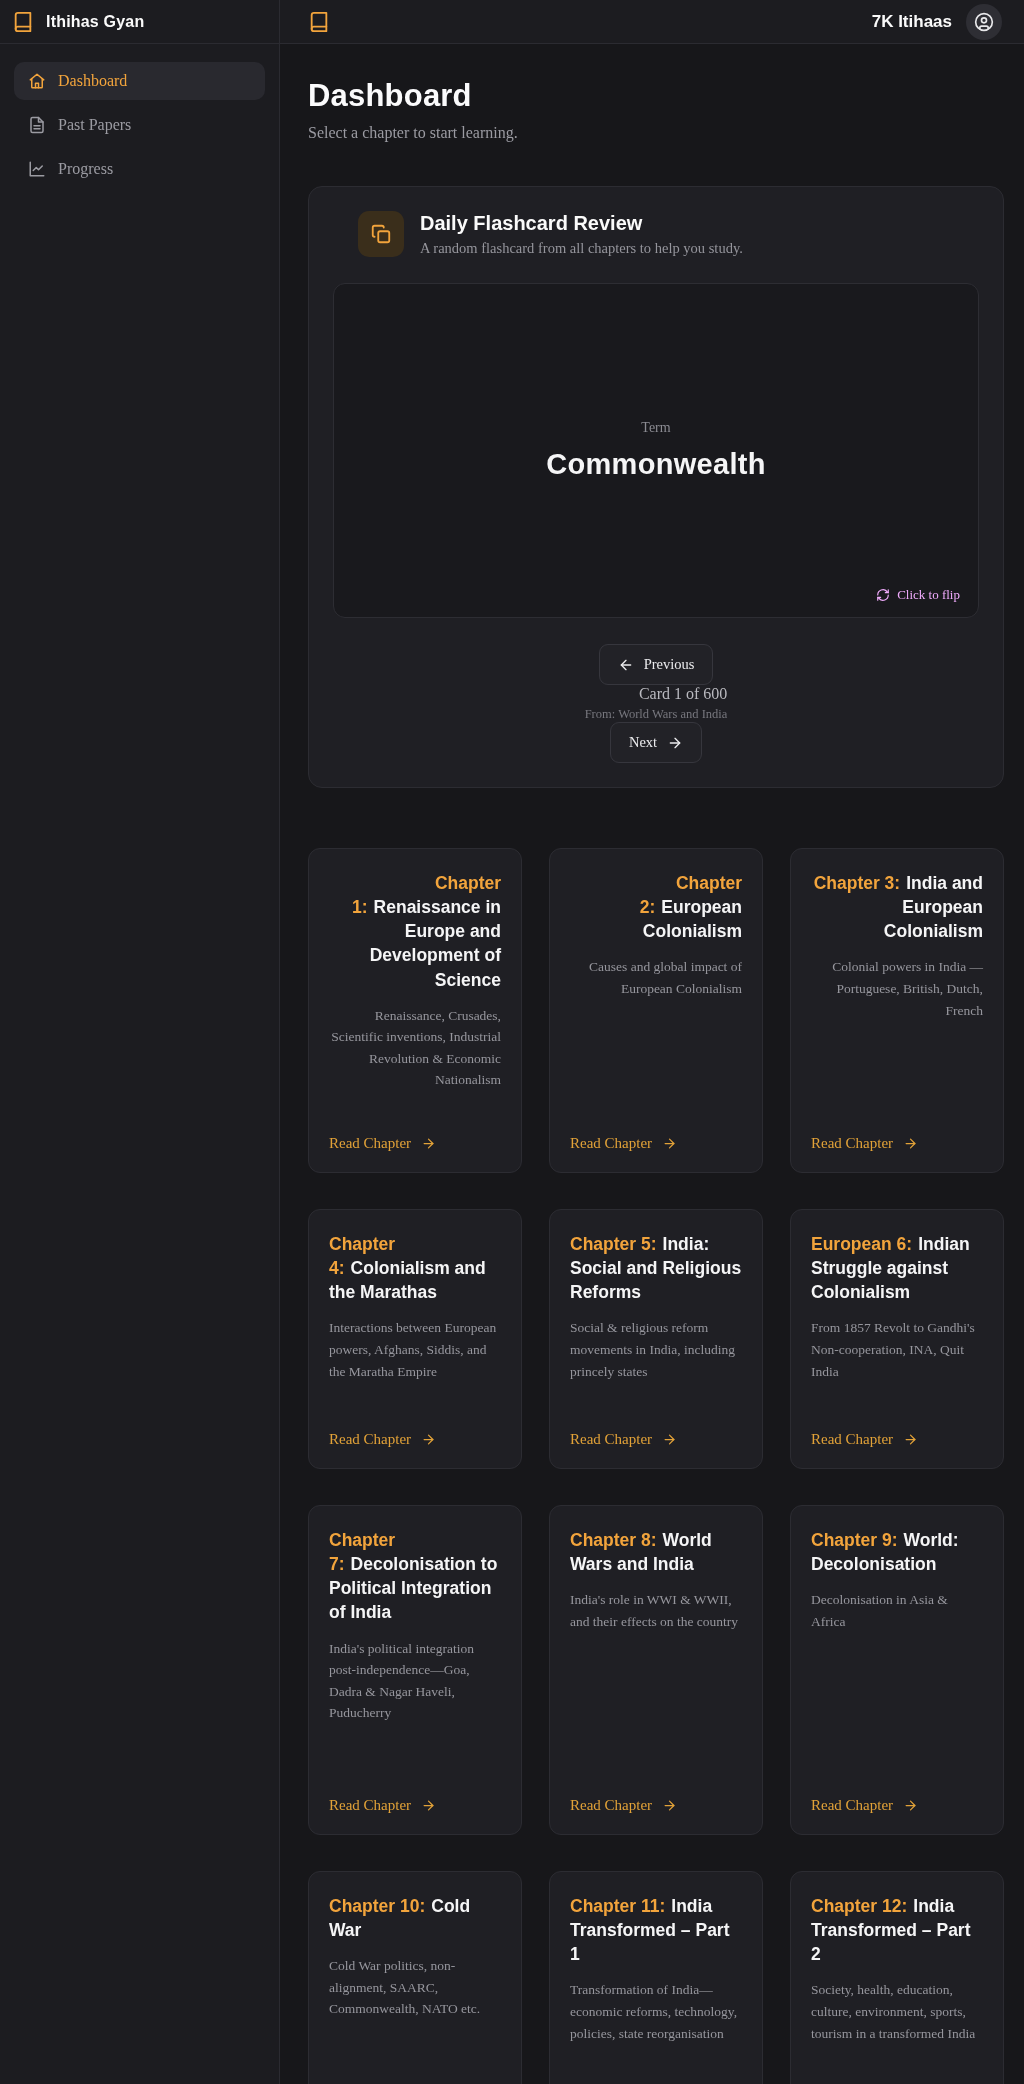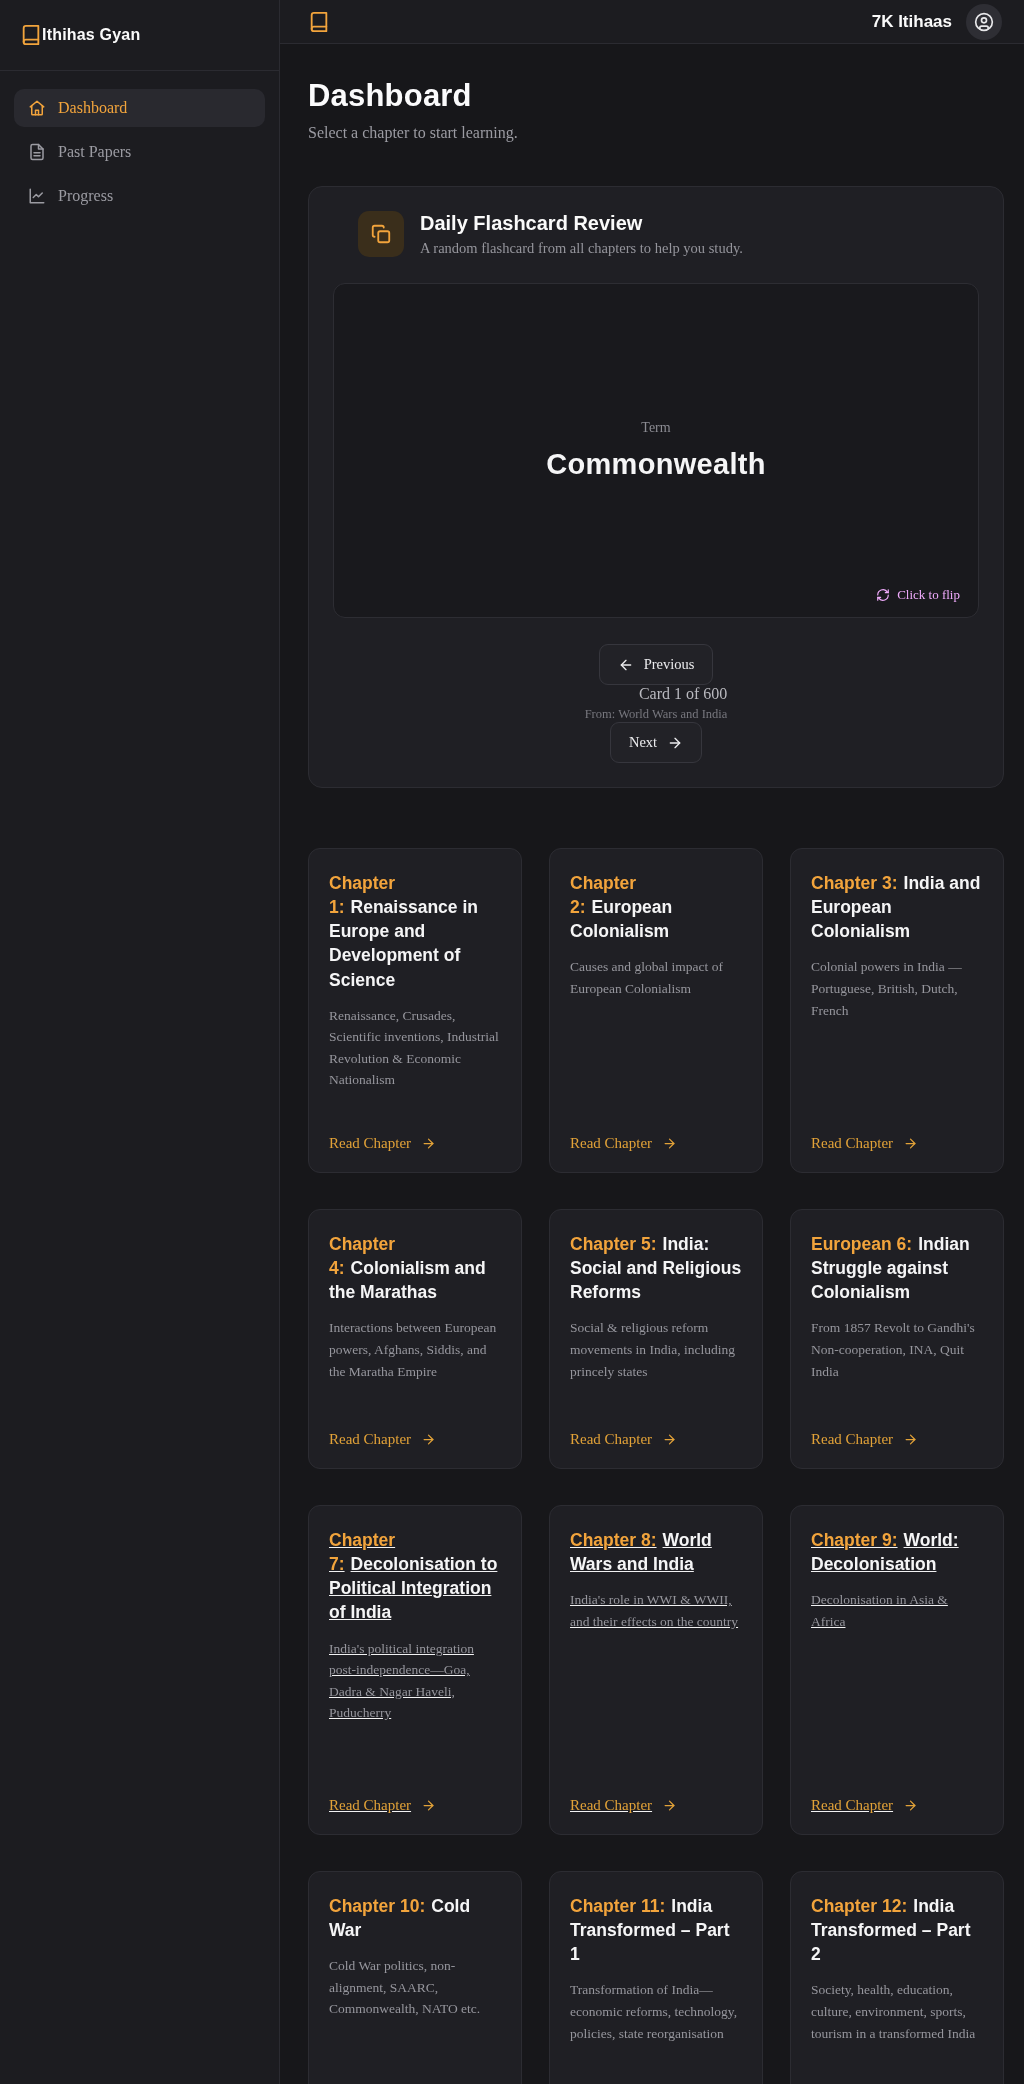--- a/index.html
+++ b/index.html
@@ -2,21 +2,21 @@
 <html><head>
 <meta charset="utf-8">
 <style>
   * { margin:0; padding:0; box-sizing:border-box; }
   html,body { background:#101013; }
   body { width:1024px; font-family:"Liberation Sans", sans-serif; color:#f2f2f3; }
   .app { display:flex; width:1024px; min-height:2084px; background:#17171a; }
 
   
   .sidebar { width:280px; flex:0 0 280px; background:#1c1c20; border-right:1px solid #2b2b31; display:flex; flex-direction:column; }
-  .brand { height:71px; display:flex; align-items:center; padding:0 20px; border-bottom:1px solid #2b2b31; }
+  .brand { height:44px; display:flex; align-items:center; gap:12px; padding:0 12px; border-bottom:1px solid #2b2b31; }
   .brand-name { font-weight:bold; font-size:16px; letter-spacing:.2px; color:#fafafa; }
   .nav { padding:18px 14px; display:flex; flex-direction:column; gap:6px; }
   .nav-item { display:flex; align-items:center; gap:12px; padding:10px 14px; border-radius:10px;
               font-family:"Liberation Serif", serif; font-size:16px; color:#9b9ba2; cursor:pointer; }
   .nav-item.active { background:#29292f; color:#f2a43c; }
   .nav-item .icn { display:flex; }
 
   
   .main-col { flex:1 1 auto; display:flex; flex-direction:column; }
   .topbar { height:44px; background:#1c1c20; border-bottom:1px solid #2b2b31; display:flex; align-items:center; padding:0 22px 0 28px; }
@@ -47,23 +47,23 @@
   .ctrl-btn { display:flex; align-items:center; gap:10px; background:#222227; border:1px solid #36363d; border-radius:9px;
               padding:11px 18px; color:#ececee; font-family:"Liberation Serif", serif; font-size:14.5px; cursor:pointer; }
   .card-counter { text-align:right; }
   .counter-line { font-family:"Liberation Serif", serif; font-size:16px; color:#b9b9bf; }
   .counter-src { margin-top:4px; font-family:"Liberation Serif", serif; font-size:12.5px; color:#77777e; }
 
   
   .chapter-grid { margin-top:60px; display:grid; grid-template-columns:repeat(3, 1fr); column-gap:27px; row-gap:36px; }
   .chapter-card { background:#1f1f24; border:1px solid #2c2c32; border-radius:12px; padding:22px 20px 20px;
                   display:flex; flex-direction:column; cursor:pointer; }
-  .chapter-card:nth-child(-n+3) { min-height:325px; }
+  .chapter-card:nth-child(-n+3) { min-height:325px;text-align:right; }
   .chapter-card:nth-child(n+4):nth-child(-n+6) { min-height:260px; }
-  .chapter-card:nth-child(n+7):nth-child(-n+9) { min-height:330px;text-decoration:underline; }
+  .chapter-card:nth-child(n+7):nth-child(-n+9) { min-height:330px; }
   .chapter-card:nth-child(n+10) { min-height:300px; }
   .chapter-title { font-size:17.5px; font-weight:bold; line-height:1.38; color:#f5f5f6; }
   .chapter-title .pfx { color:#f2a43c; margin-right:6px; }
   .chapter-desc { margin-top:13px; font-family:"Liberation Serif", serif; font-size:13.5px; line-height:1.6; color:#96969d; flex:1 1 auto; }
   .read-link { margin-top:18px; display:flex; align-items:center; gap:10px; color:#e2a238;
                font-family:"Liberation Serif", serif; font-size:15px; cursor:pointer; }
 
   svg { display:block; }
 </style>
 </head>

